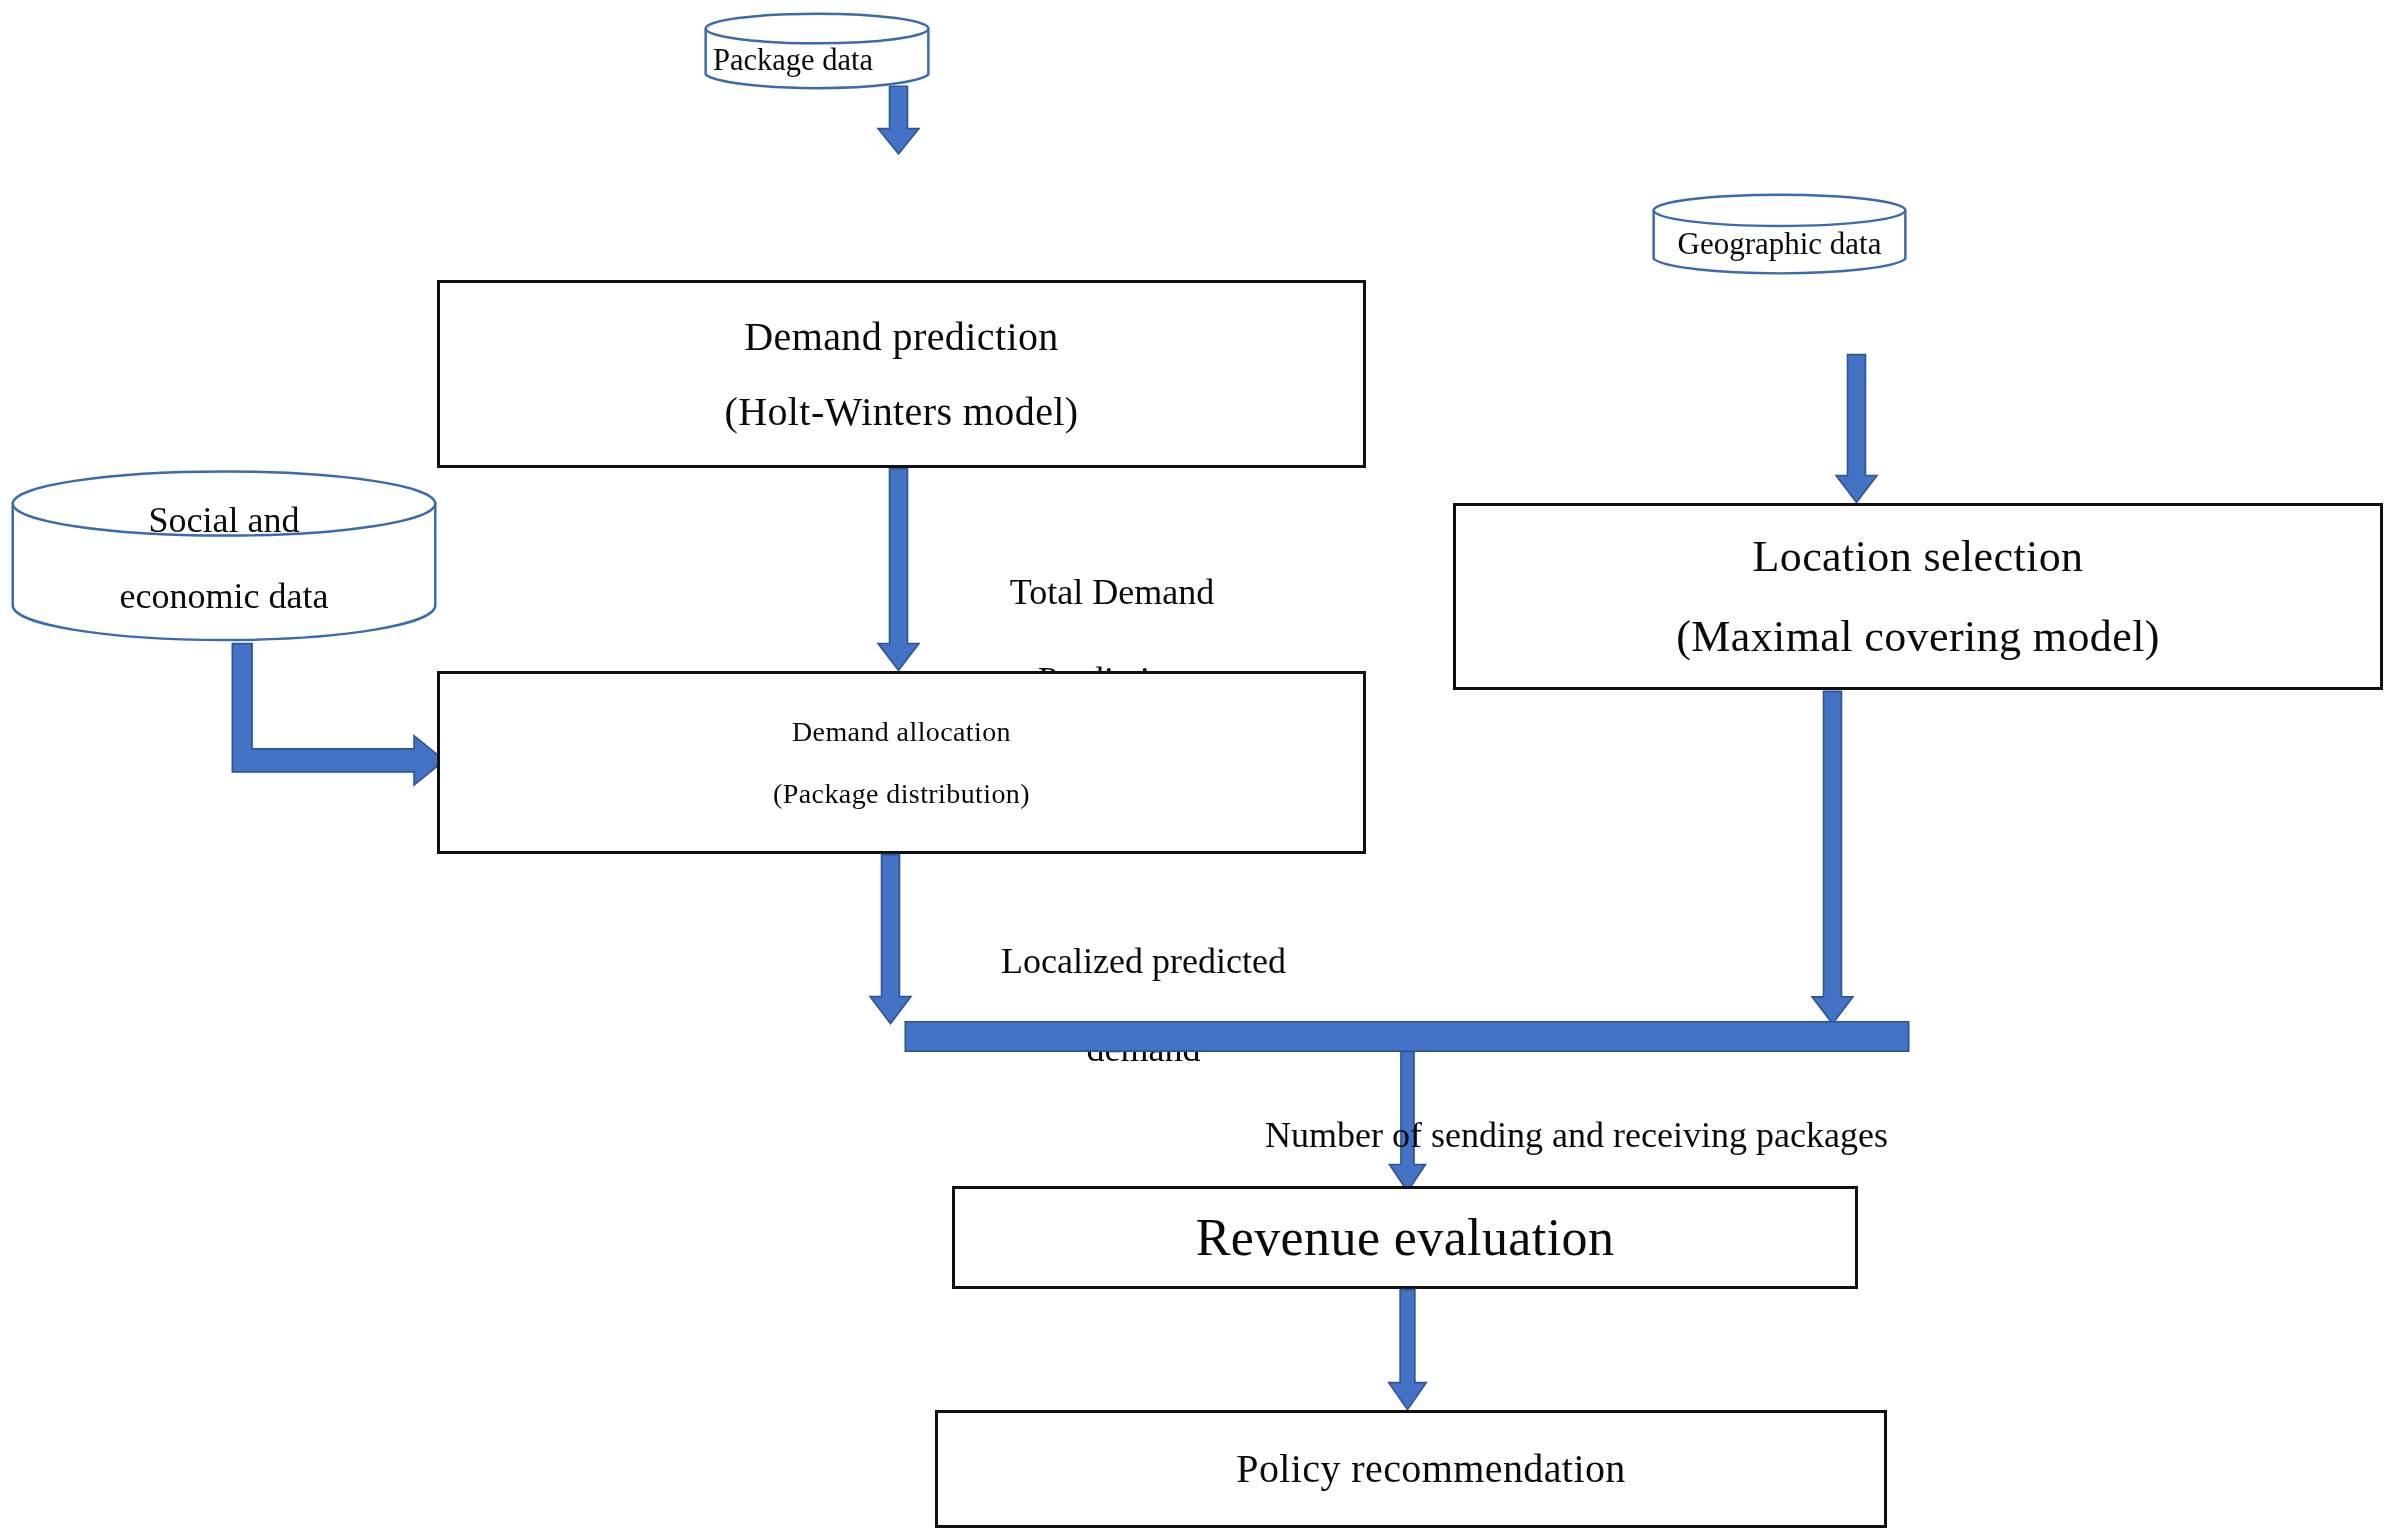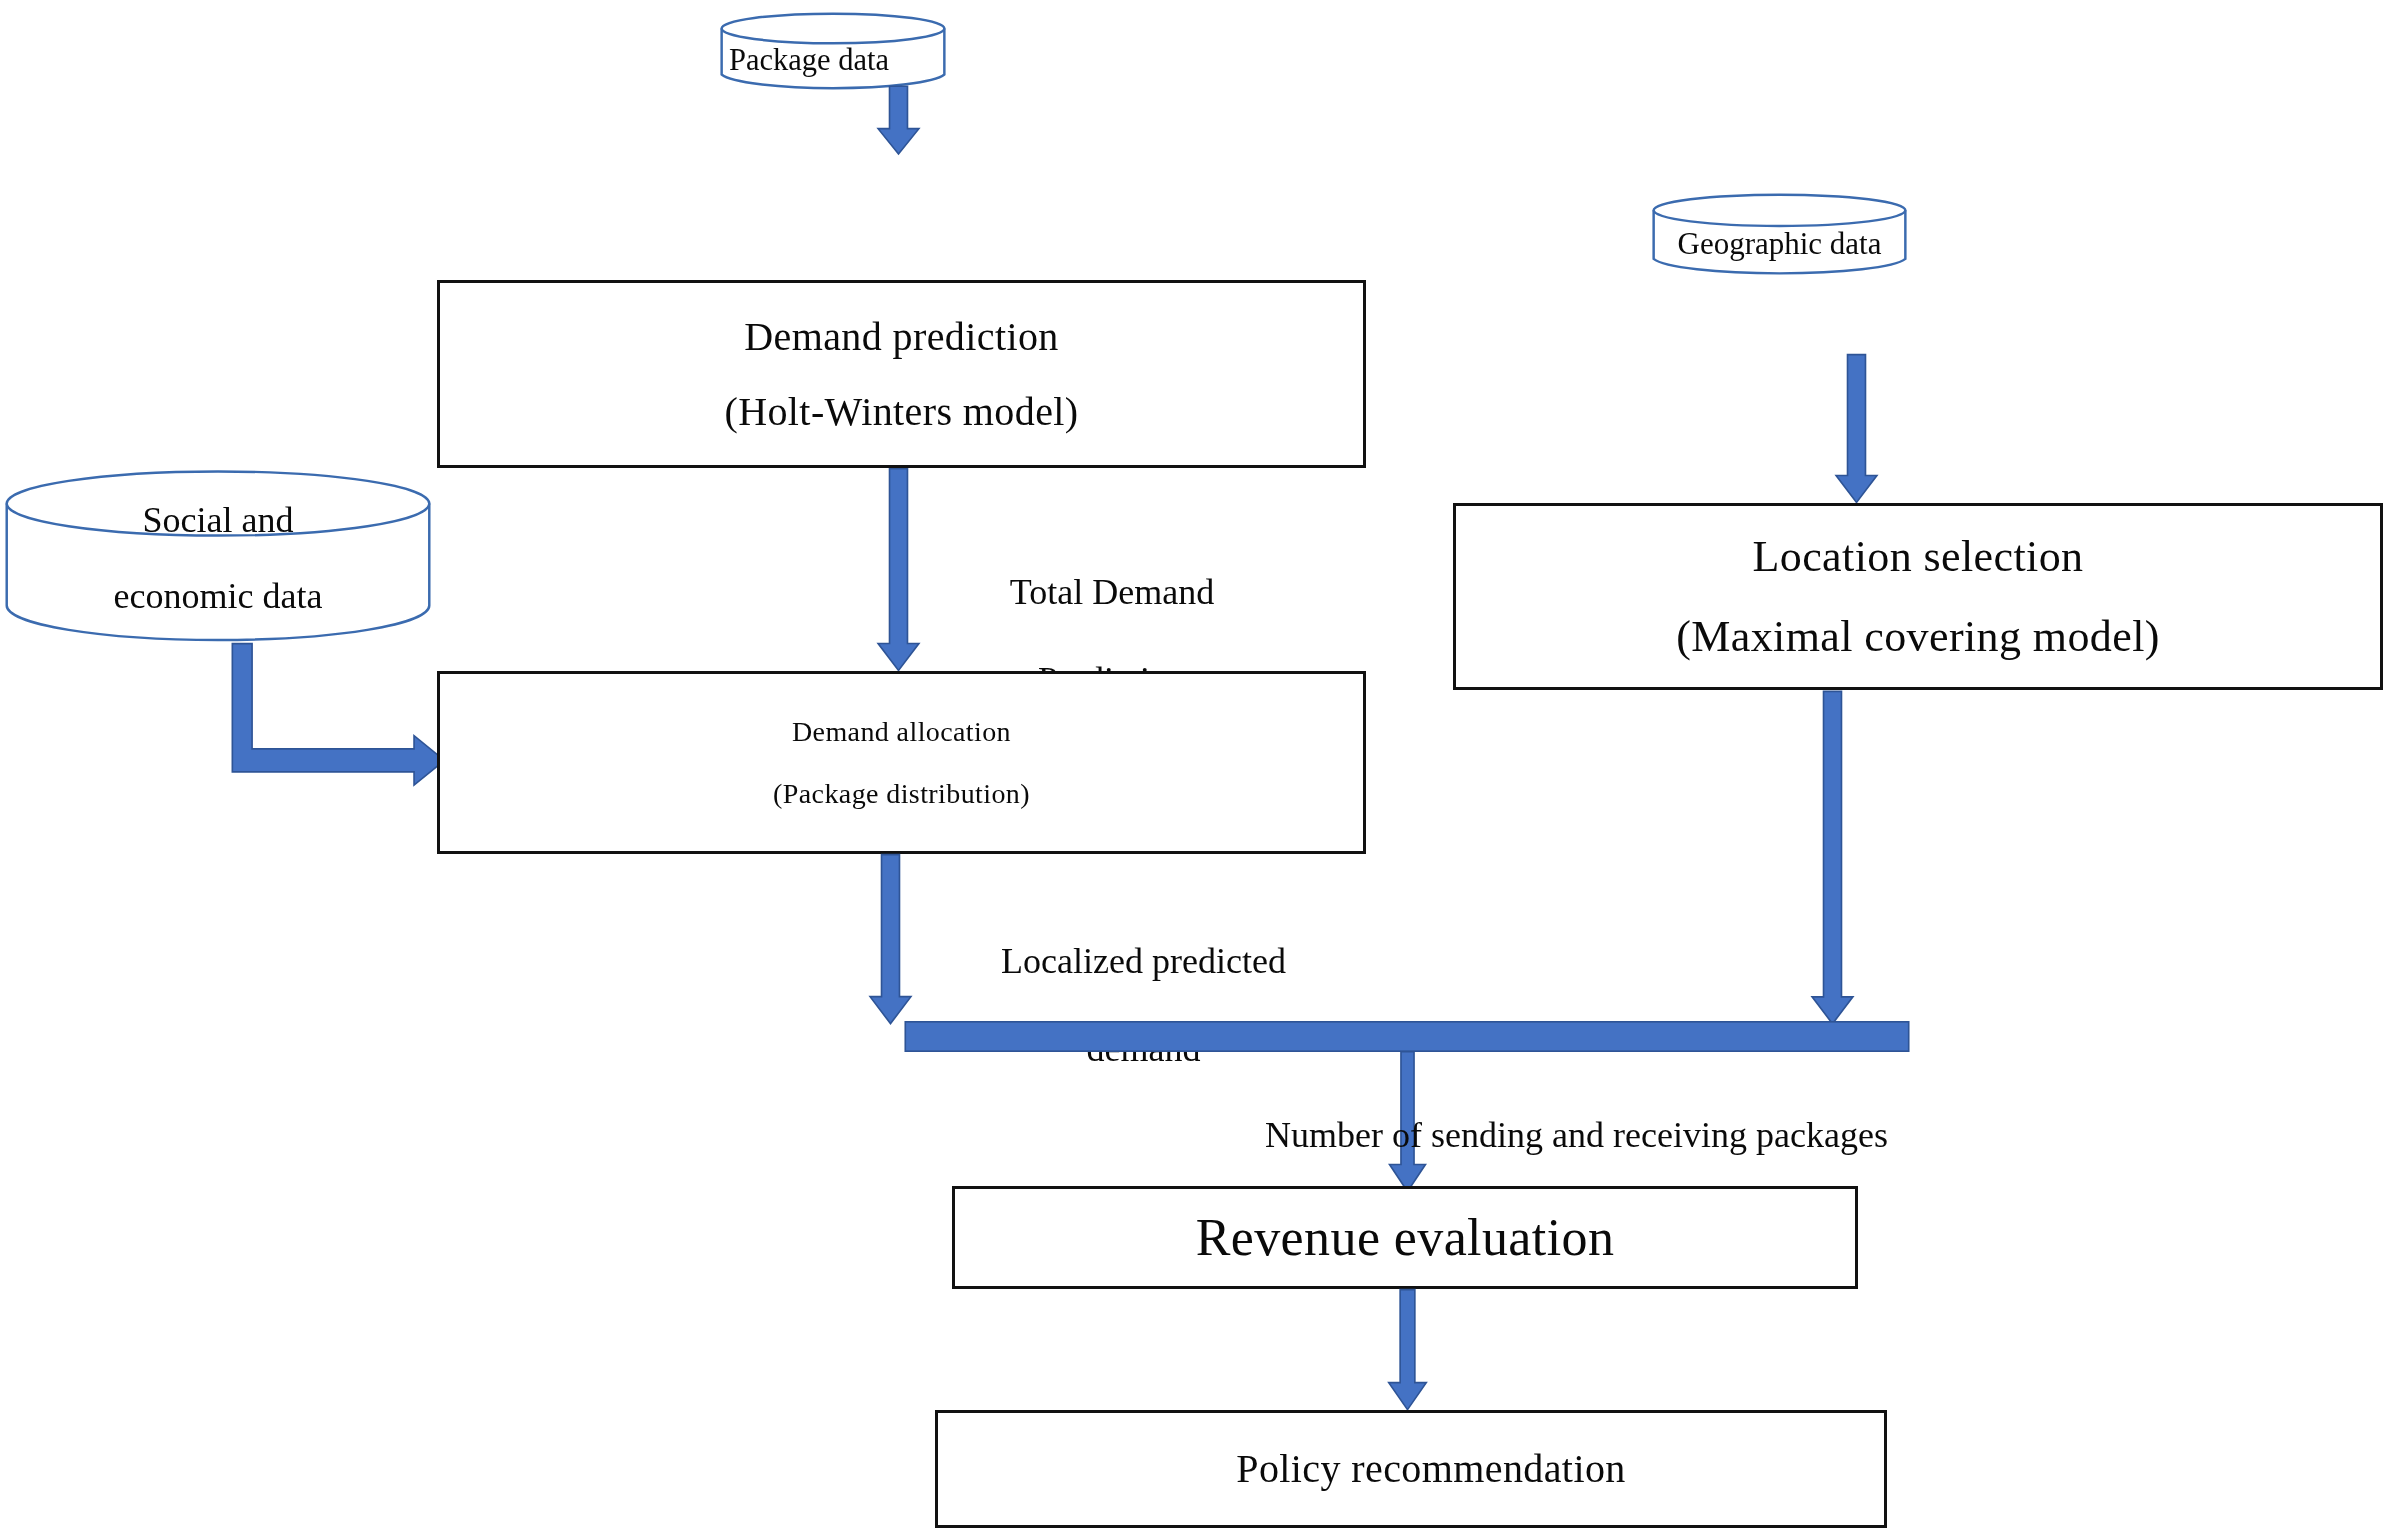--- a/index.html
+++ b/index.html
@@ -67,21 +67,21 @@
     text-align: center;
     line-height: 1.22;
     white-space: pre-line;
   }
 </style>
 </head>
 <body>
 
 <div id="canvas">
 
-  <div class="cyl" style="left:704px; top:11.5px; width:178px; height:79px;margin-left:16px;">
+  <div class="cyl" style="left:704px; top:11.5px; width:178px; height:79px;">
     <svg width="226" height="79" viewBox="0 0 275 96">
       <path d="M2,20 L2,76 A137.5,20 0 0 0 273,76 L273,20" fill="#ffffff" stroke="#3B6BAF" stroke-width="3"></path>
       <ellipse cx="137.5" cy="20" rx="135.5" ry="18" fill="#ffffff" stroke="#3B6BAF" stroke-width="3"></ellipse>
     </svg>
     <div class="cyl-label" style="top:31px; font-size:30.5px;">Package  data</div>
   </div>
 
   <div class="arrow" style="left:874px; top:86px; width:49px; height:69px;">
     <svg width="49" height="69" viewBox="0 0 60 84">
       <path d="M19,0 L41,0 L41,52 L55,52 L30,83 L5,52 L19,52 Z" fill="#4472C4" stroke="#2E5496" stroke-width="2"></path>
@@ -105,21 +105,21 @@
     <svg width="49" height="150" viewBox="0 0 60 182">
       <path d="M19,0 L41,0 L41,148 L55,148 L30,181 L5,148 L19,148 Z" fill="#4472C4" stroke="#2E5496" stroke-width="2"></path>
     </svg>
   </div>
 
   <div class="proc-box" style="left:1453px; top:503px; width:930px; height:187px; font-size:44px;">
     <span class="line">Location selection</span>
     <span class="line">(Maximal covering model)</span>
   </div>
 
-  <div class="cyl" style="left:4px; top:469px; width:428px; height:171px;">
+  <div class="cyl" style="left:10px; top:469px; width:428px; height:171px;">
     <svg width="428" height="171" viewBox="0 0 520 208">
       <path d="M3,42 L3,166 A257,42 0 0 0 517,166 L517,42" fill="#ffffff" stroke="#3B6BAF" stroke-width="3"></path>
       <ellipse cx="260" cy="42" rx="257" ry="39" fill="#ffffff" stroke="#3B6BAF" stroke-width="3"></ellipse>
     </svg>
     <div class="cyl-label" style="top:31px; font-size:36px;">Social and</div>
     <div class="cyl-label" style="top:79px; font-size:36px;margin-top:28px;">economic  data</div>
   </div>
 
   <div class="arrow" style="left:229px; top:642px; width:218px; height:148px;">
     <svg width="218" height="148" viewBox="0 0 265 180">

